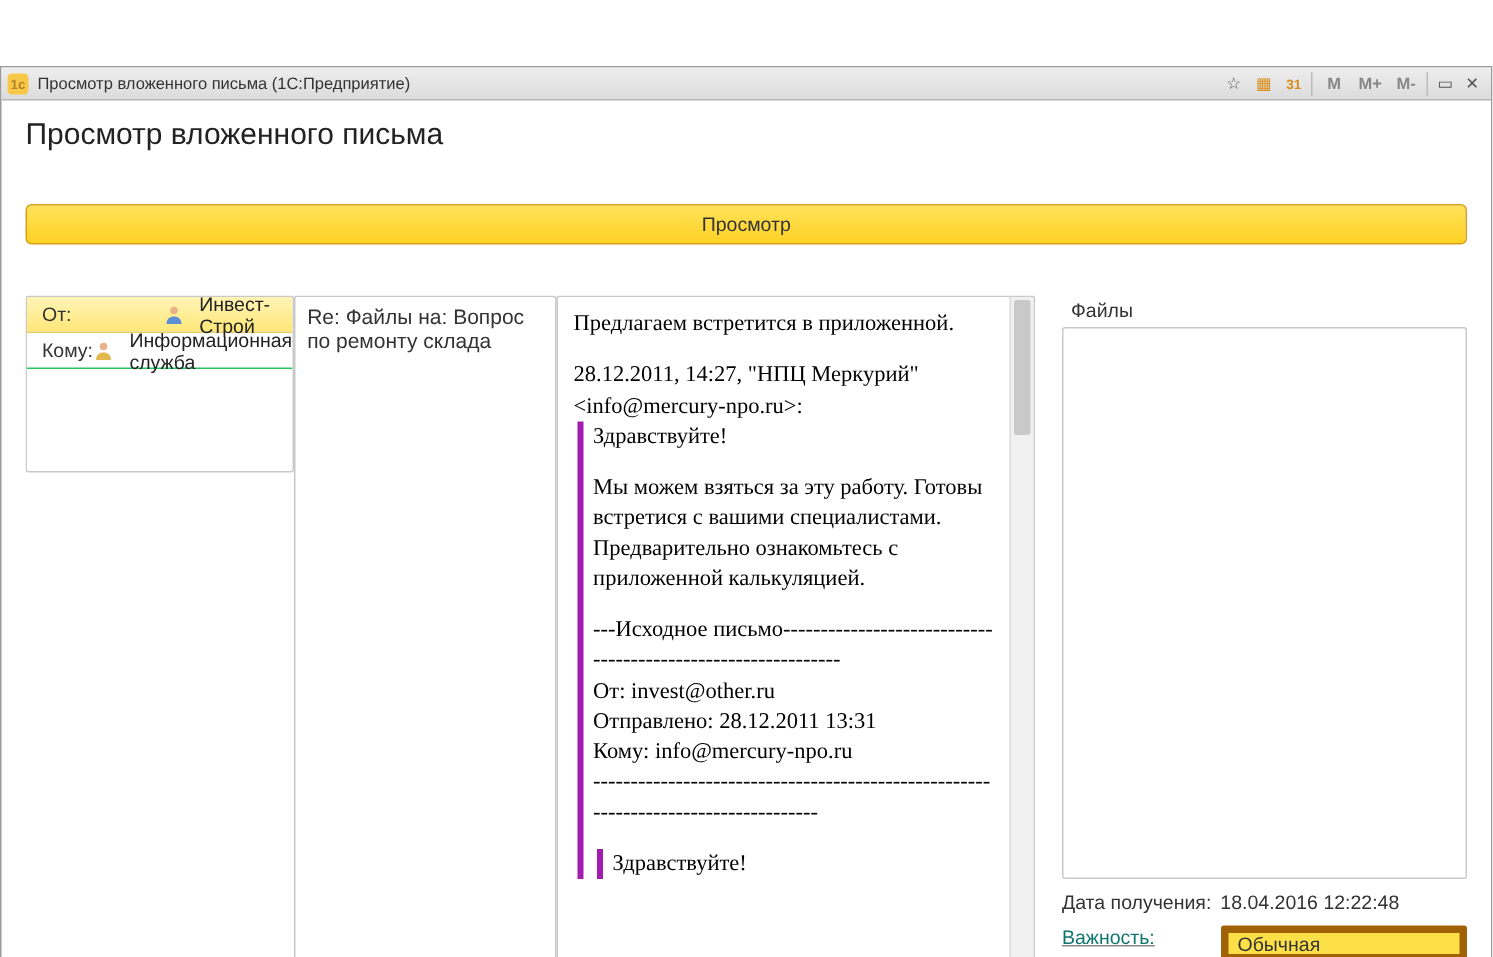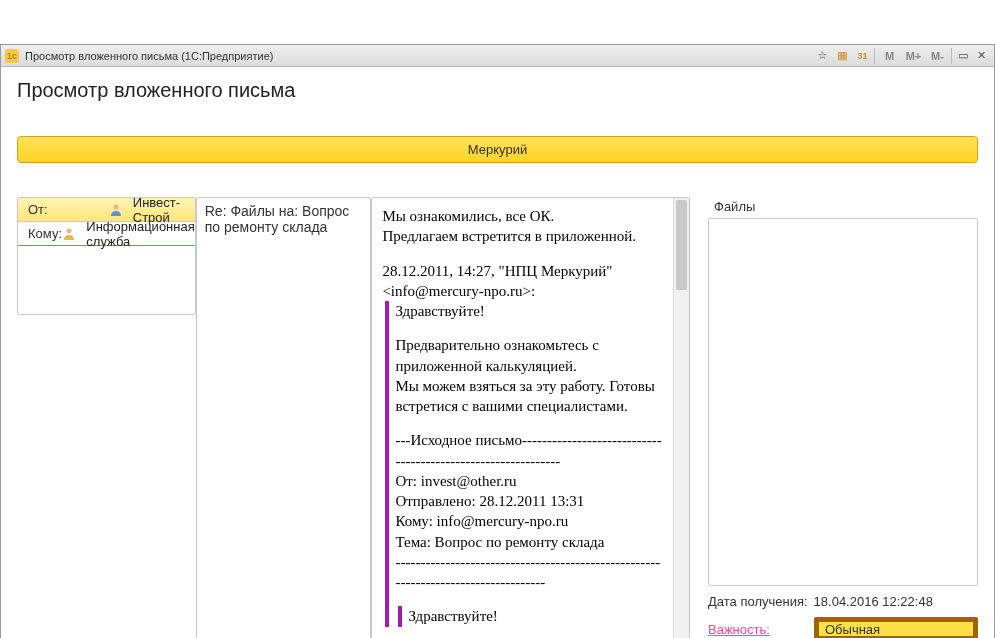--- a/index.html
+++ b/index.html
@@ -192,29 +192,29 @@
     }
     .files-box {
       flex: 1 1 auto;
       border: 1px solid #c9c9c9;
       background: #fff;
       border-radius: 2px;
       min-height: 300px;
     }
     .meta-row {
       display: flex;
-      align-items: center;
+      align-items: flex-start;
       font-size: 13px;
       color: #333;
       margin-top: 8px;
       gap: 6px;
     }
     .meta-label {
       width: 100px;
-      color: #ec4899;
+      color: #0f766e;
     }
     .meta-label.u { text-decoration: underline; text-decoration-color: #888; }
     .meta-input {
       flex: 1 1 auto;
       border: 5px solid #a16207;
       background: #fde047;
       height: 24px;
       padding: 0 6px;
       display: flex;
       align-items: center;
@@ -243,21 +243,21 @@
     <span class="tbtn m">M</span>
     <span class="tbtn m">M+</span>
     <span class="tbtn m">M-</span>
     <span class="sep"></span>
     <span class="tbtn sq">▭</span>
     <span class="tbtn sq">✕</span>
   </div>
 
   <div class="content">
     <h1 class="page-title">Просмотр вложенного письма</h1>
-    <button class="btn-close">Меркурий</button>
+    <button class="btn-close">Просмотр</button>
 
     <div class="main-cols">
       <div class="col-left">
         <div class="headers-box">
           <div class="hdr-row from">
             <span class="hdr-label">От:</span>
             <span class="hdr-icon">
               <svg width="14" height="14" viewBox="0 0 14 14">
                   <circle cx="7" cy="4" r="2.5" fill="#e9b28a"></circle>
                   <path d="M2 13 C2 9 5 8 7 8 C9 8 12 9 12 13 Z" fill="#5c8fd6"></path>
@@ -274,35 +274,33 @@
                 </svg>
             </span>
             <span class="hdr-val">Информационная служба</span>
           </div>
         </div>
 
         <div class="subject-box">Re: Файлы на: Вопрос по ремонту склада</div>
 
         <div class="body-wrap">
           <div class="body-content">
-            <div>Мы ознакомились, все ОК.</div>
             <div>Предлагаем встретится в приложенной.</div>
             <div style="height:14px"></div>
             <div>28.12.2011, 14:27, "НПЦ Меркурий" &lt;info@mercury-npo.ru&gt;:</div>
             <div class="quote">
               <div>Здравствуйте!</div>
               <div style="height:14px"></div>
+              <div>Мы можем взяться за эту работу. Готовы встретися с вашими специалистами.</div>
               <div>Предварительно ознакомьтесь с приложенной калькуляцией.</div>
-              <div>Мы можем взяться за эту работу. Готовы встретися с вашими специалистами.</div>
               <div style="height:14px"></div>
               <div>---Исходное письмо-------------------------------------------------------------</div>
               <div>От: invest@other.ru</div>
               <div>Отправлено: 28.12.2011 13:31</div>
               <div>Кому: info@mercury-npo.ru</div>
-              <div>Тема: Вопрос по ремонту склада</div>
               <div>-----------------------------------------------------------------------------------</div>
               <div style="height:14px"></div>
               <div class="quote">
                 <div>Здравствуйте!</div>
               </div>
             </div>
           </div>
           <div class="body-scroll">
             <div class="thumb"></div>
           </div>

